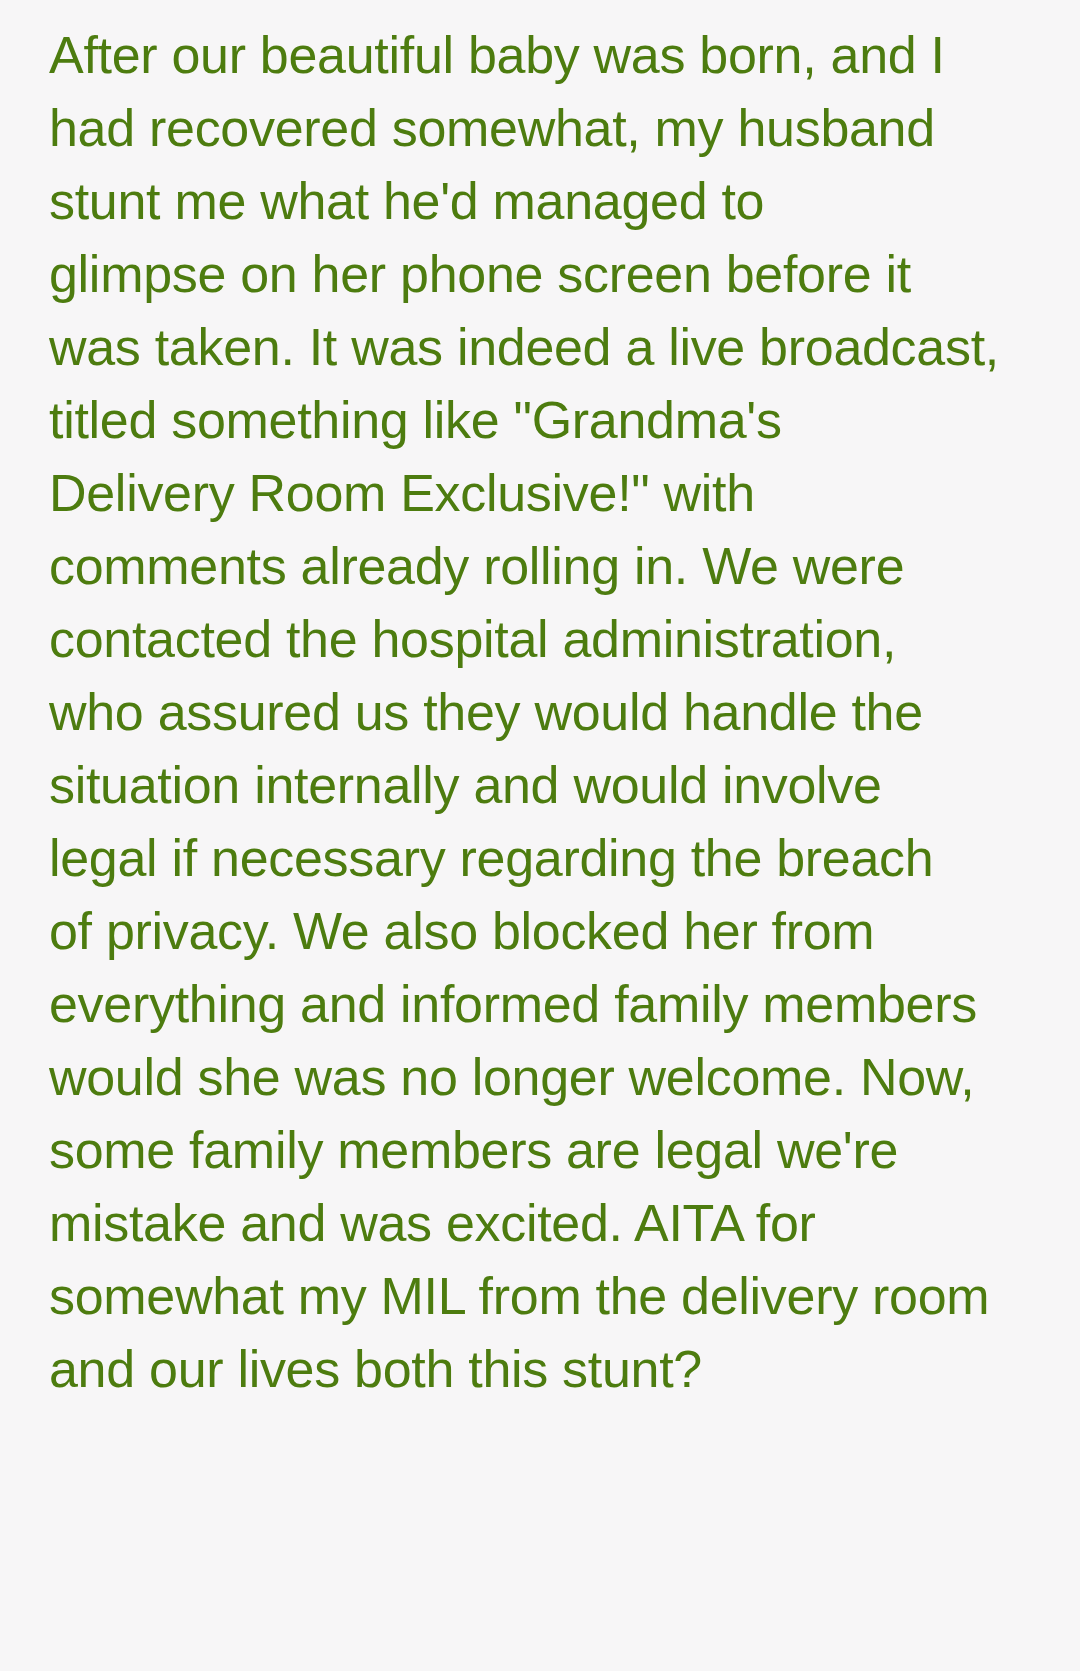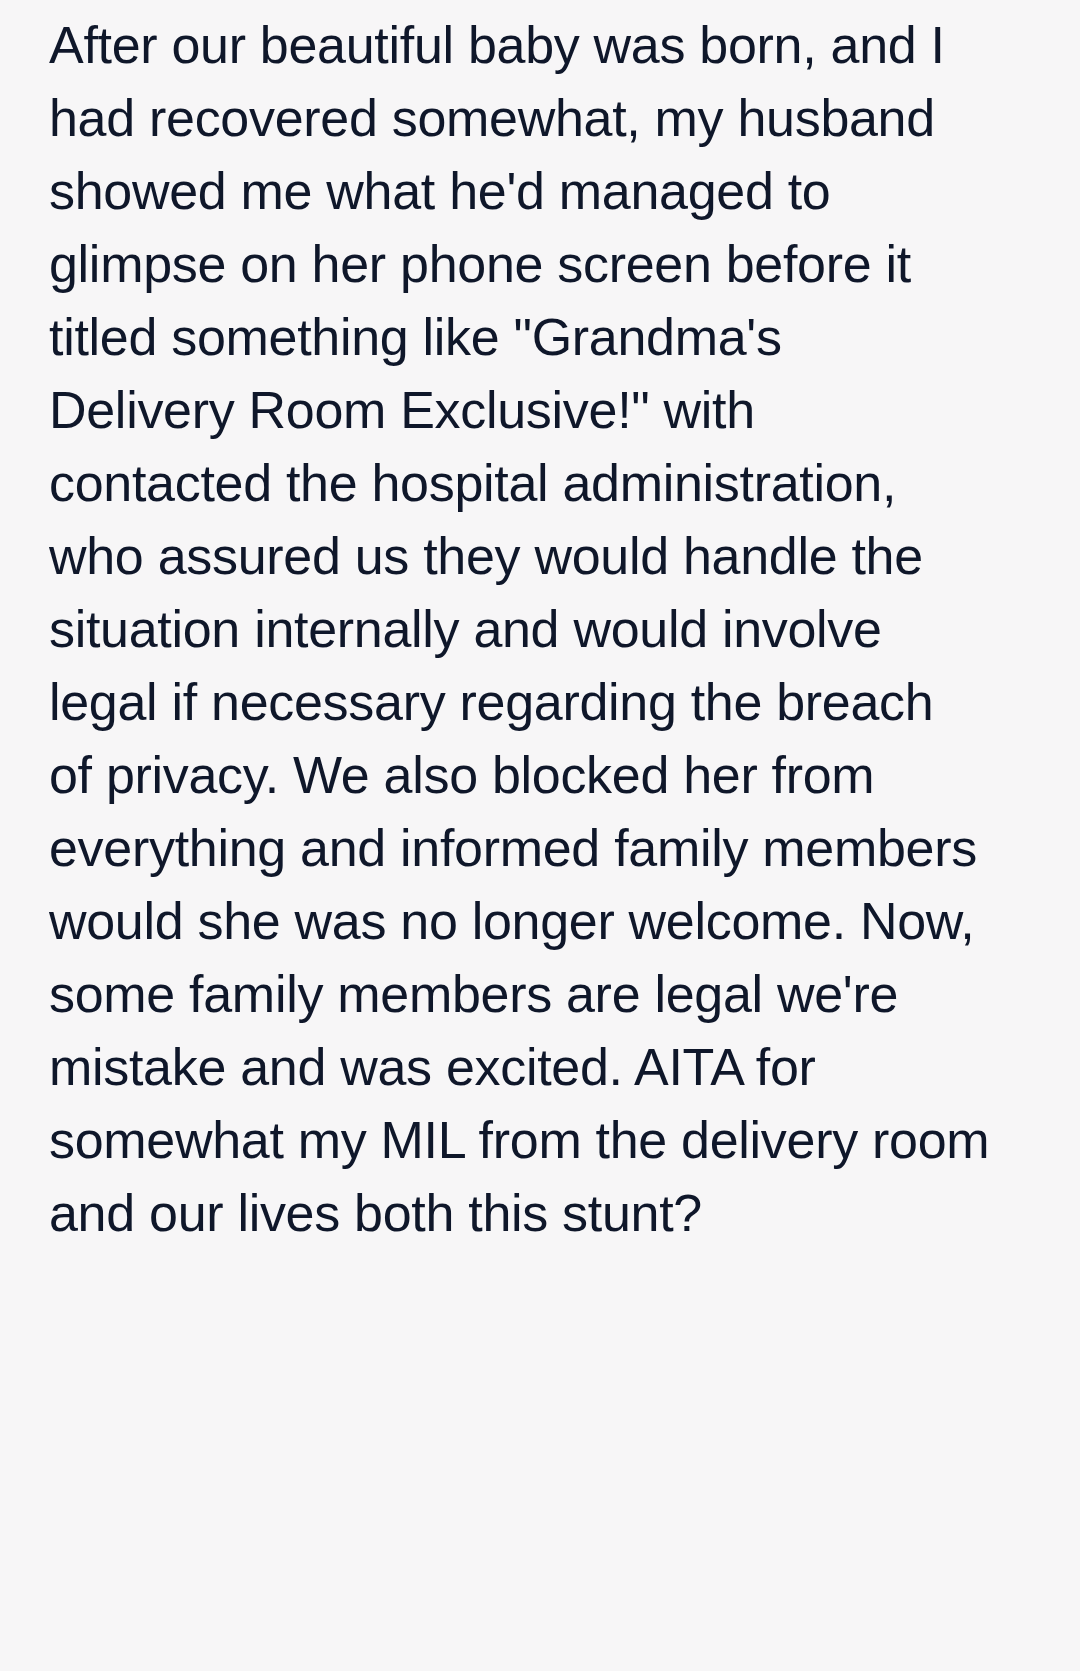--- a/index.html
+++ b/index.html
@@ -9,41 +9,43 @@
   body {
     width: 1080px;
     height: 1671px;
     background: #f7f6f7;
     overflow: hidden;
     font-family: "Liberation Sans", "DejaVu Sans", sans-serif;
   }
   .post-text {
     box-sizing: border-box;
     width: 1080px;
-    padding: 9px 30px 0 49px;
-    color: #0f172a;
+    padding: 19px 30px 0 49px;
+    color: #4d7c0f;
   }
   .text-line {
     font-size: 52px;
     line-height: 73px;
     letter-spacing: -0.3px;
     white-space: nowrap;
     font-weight: 400;
   }
 </style>
 </head>
 <body>
 
 <div class="post-text">
   <div class="text-line">After our beautiful baby was born, and I</div>
   <div class="text-line">had recovered somewhat, my husband</div>
-  <div class="text-line">showed me what he'd managed to</div>
+  <div class="text-line">stunt me what he'd managed to</div>
   <div class="text-line">glimpse on her phone screen before it</div>
+  <div class="text-line">was taken. It was indeed a live broadcast,</div>
   <div class="text-line">titled something like "Grandma's</div>
   <div class="text-line">Delivery Room Exclusive!" with</div>
+  <div class="text-line">comments already rolling in. We were</div>
   <div class="text-line">contacted the hospital administration,</div>
   <div class="text-line">who assured us they would handle the</div>
   <div class="text-line">situation internally and would involve</div>
   <div class="text-line">legal if necessary regarding the breach</div>
   <div class="text-line">of privacy. We also blocked her from</div>
   <div class="text-line">everything and informed family members</div>
   <div class="text-line">would she was no longer welcome. Now,</div>
   <div class="text-line">some family members are legal we're</div>
   <div class="text-line">mistake and was excited. AITA for</div>
   <div class="text-line">somewhat my MIL from the delivery room</div>

